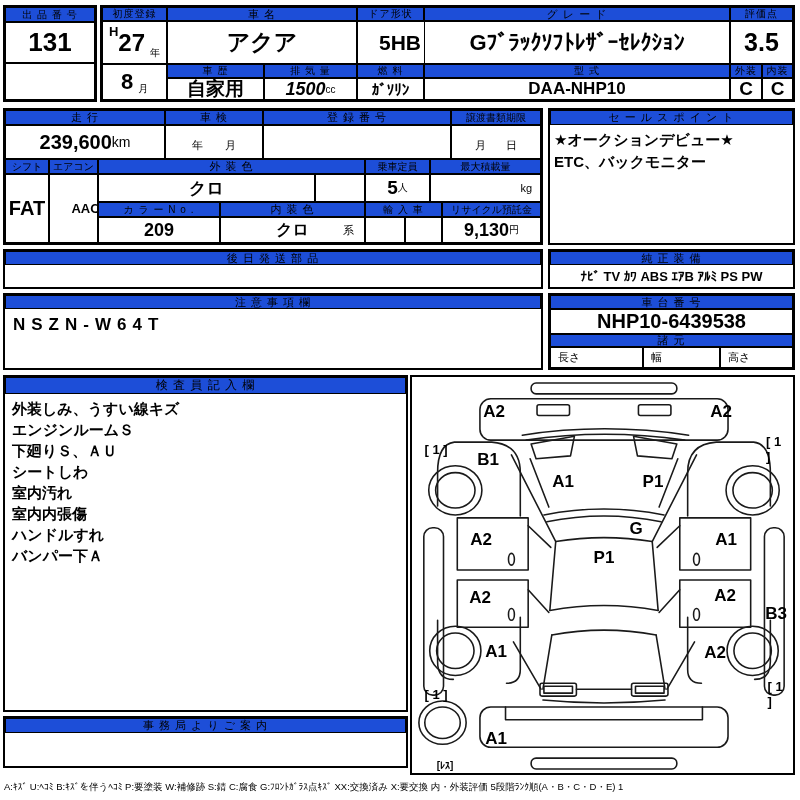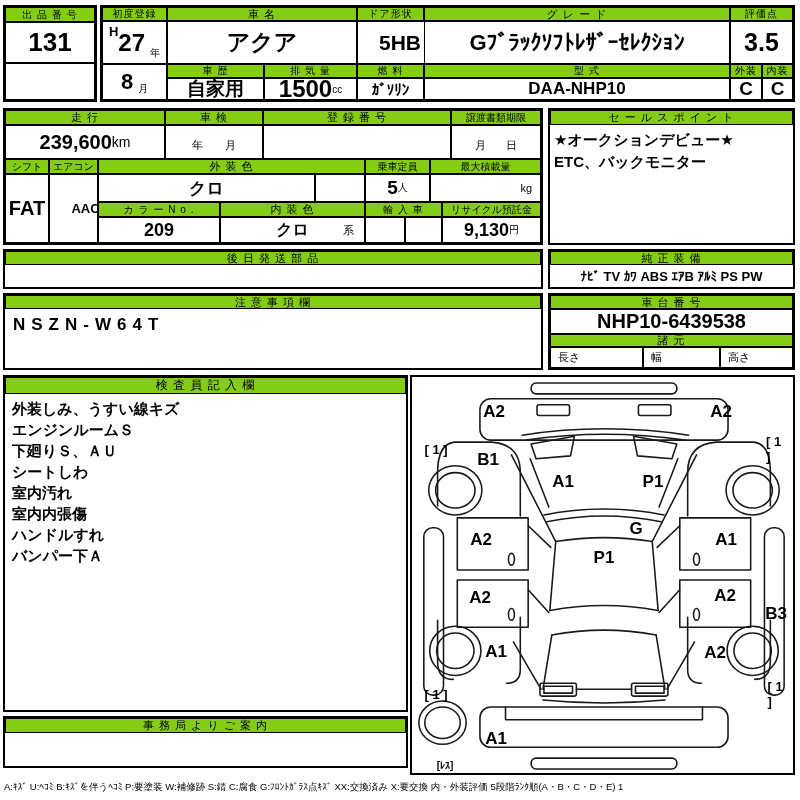--- a/index.html
+++ b/index.html
@@ -5,21 +5,21 @@
   * { margin:0; padding:0; box-sizing:border-box; }
   html,body { background:#fff; }
   body {
     width:800px; height:800px; position:relative;
     font-family:"Liberation Sans","DejaVu Sans",sans-serif;
     color:#000; overflow:hidden;
   }
   .bx { position:absolute; border:2px solid #000; background:#fff; }
   .cell { position:absolute; display:flex; align-items:center; justify-content:center;
           border:1px solid #000; overflow:hidden; white-space:nowrap; background:#fff; }
-  .hd { background:#84cc16; font-size:11px; letter-spacing:1px; }
+  .hd { background:#1d4ed8; font-size:11px; letter-spacing:1px; }
   .hd10 { font-size:10px; }
   .nb { border:none; }
   .v { font-weight:bold; }
   .unit { font-size:10px; font-weight:normal; }
   .era { font-size:13px; font-weight:bold; align-self:flex-start; margin-top:2px; }
   .yr  { font-size:24px; font-weight:bold; }
   .sub-bottom { font-size:10px; align-self:flex-end; margin-bottom:3px; margin-left:5px; }
   .right-pad { justify-content:flex-end; padding-right:8px; }
   .sales-line { font-weight:bold; font-size:15px; line-height:22px; white-space:nowrap; }
   .insp-line { font-weight:bold; font-size:15px; line-height:21px; white-space:nowrap; }
@@ -56,21 +56,21 @@
     <span class="v" style="font-size:22px;">8</span>
       <span class="sub-bottom">月</span>
   </div>
 
   <div class="cell hd" style="left:65px;top:0;width:190px;height:14px;">車 名</div>
   <div class="cell v" style="left:65px;top:14px;width:190px;height:43px;font-size:23px;">アクア</div>
   <div class="cell hd hd10" style="left:65px;top:57px;width:97px;height:14px;">車 歴</div>
   <div class="cell v" style="left:65px;top:71px;width:97px;height:22px;font-size:19px;">自家用</div>
   <div class="cell hd hd10" style="left:162px;top:57px;width:93px;height:14px;">排 気 量</div>
   <div class="cell" style="left:162px;top:71px;width:93px;height:22px;">
-    <span class="v" style="font-size:24px;">1500</span>
+    <span class="v" style="font-size:18px;font-style:italic;">1500</span>
       <span class="unit">cc</span>
   </div>
 
   <div class="cell hd hd10" style="left:255px;top:0;width:67px;height:14px;">ドア形状</div>
   <div class="cell v" style="left:255px;top:14px;width:86px;height:43px;font-size:21px;">5HB</div>
   <div class="cell hd hd10" style="left:255px;top:57px;width:67px;height:14px;">燃 料</div>
   <div class="cell v" style="left:255px;top:71px;width:67px;height:22px;font-size:15px;">ｶﾞｿﾘﾝ</div>
 
   <div class="cell hd" style="left:322px;top:0;width:306px;height:14px;">グ レ ー ド</div>
   <div class="cell v" style="left:322px;top:14px;width:306px;height:43px;font-size:22px;">Gﾌﾞﾗｯｸｿﾌﾄﾚｻﾞｰｾﾚｸｼｮﾝ</div>

